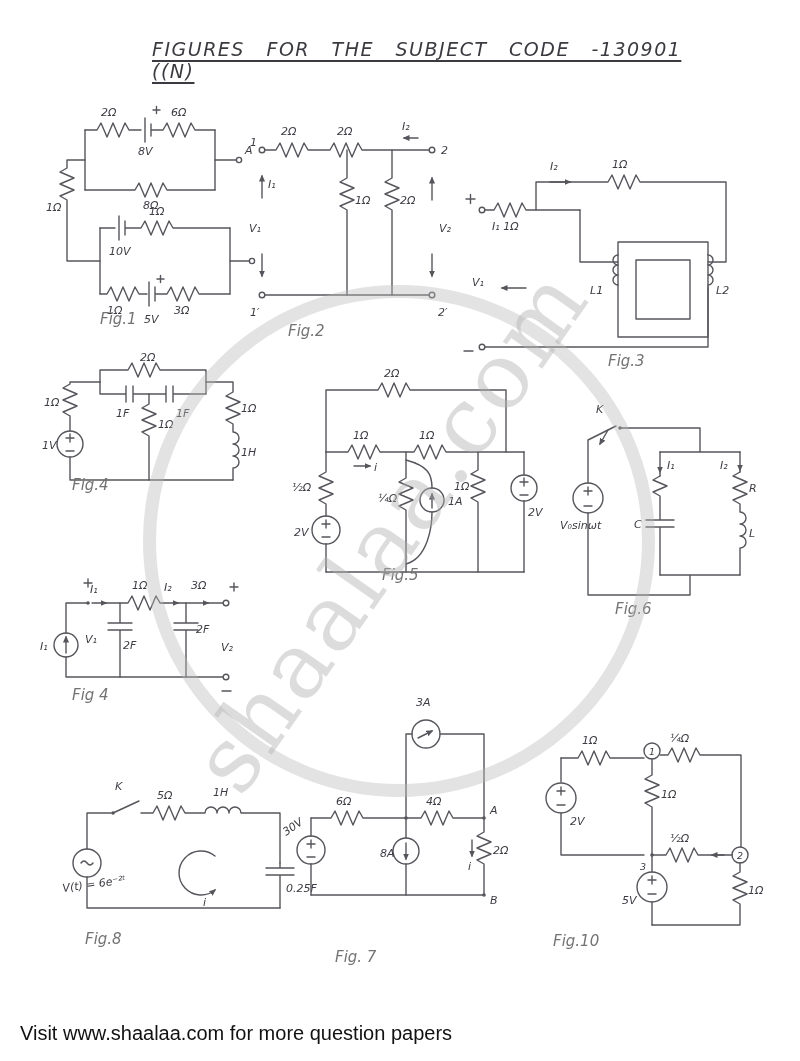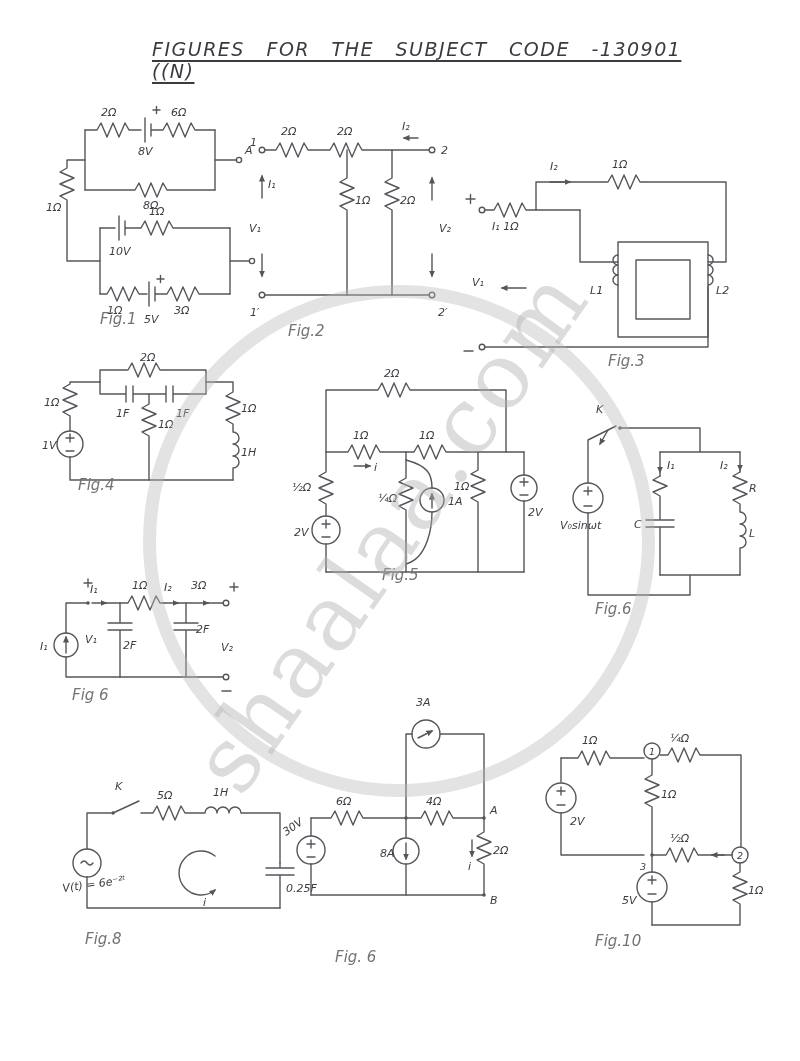--- a/index.html
+++ b/index.html
@@ -139,21 +139,21 @@
     </g>
     <text x="16" y="54">1Ω</text>
     <text x="112" y="9">2Ω</text>
     <text x="88" y="65">1F</text>
     <text x="148" y="65">1F</text>
     <text x="130" y="76">1Ω</text>
     <text x="14" y="97">1V</text>
     <text x="213" y="60">1Ω</text>
     <text x="213" y="104">1H</text>
   </svg>
-  <div class="caption" style="left:78px;top:476px">Fig.4</div>
+  <div class="caption" style="left:72px;top:476px">Fig.4</div>
 
   <svg class="fig" style="left:278px;top:360px" width="272" height="260" viewBox="0 0 272 260">
     <g>
       <path d="M48,92 V30 H100 l4,-7 6,14 6,-14 6,14 6,-14 4,7 H228 V92"></path>
       <path d="M48,92 H70 l4,-7 6,14 6,-14 6,14 6,-14 4,7 H136 l4,-7 6,14 6,-14 6,14 6,-14 4,7 H246"></path>
       <path d="M76,106 H92" marker-end="url(#ah)"></path>
       <path d="M48,92 V112 l-7,4 14,6 -14,6 14,6 -14,6 7,4 V156"></path>
       <circle cx="48" cy="170" r="14"></circle>
       <path d="M44,164 h8 M48,160 v8 M44,177 h8 M48,184 V212"></path>
       <path d="M128,92 V118 l-7,4 14,6 -14,6 14,6 -14,6 7,4 V212"></path>
@@ -194,21 +194,21 @@
       <path d="M110,185 H190 M140,185 V205 H38 V123"></path>
     </g>
     <text x="46" y="23">K</text>
     <text x="10" y="139">V₀sinωt</text>
     <text x="117" y="79">I₁</text>
     <text x="84" y="138">C</text>
     <text x="170" y="79">I₂</text>
     <text x="199" y="102">R</text>
     <text x="199" y="147">L</text>
   </svg>
-  <div class="caption" style="left:595px;top:600px">Fig.6</div>
+  <div class="caption" style="left:615px;top:600px">Fig.6</div>
 
   <svg class="fig" style="left:28px;top:565px" width="235" height="145" viewBox="0 0 235 145">
     <g>
       <circle cx="38" cy="80" r="12"></circle>
       <path d="M38,88 V72" marker-end="url(#ah)"></path>
       <path d="M38,68 V38 H60"></path>
         <circle class="dot" cx="60" cy="38" r="1.8"></circle>
       <path d="M56,18 h8 M60,14 v8"></path>
       <path d="M64,38 H78" marker-end="url(#ah)"></path>
       <path d="M78,38 H100 l4,-7 6,14 6,-14 6,14 6,-14 4,7 H136"></path>
@@ -226,21 +226,21 @@
     <text x="12" y="85">I₁</text>
     <text x="62" y="28">I₁</text>
     <text x="104" y="24">1Ω</text>
     <text x="136" y="26">I₂</text>
     <text x="163" y="24">3Ω</text>
     <text x="57" y="78">V₁</text>
     <text x="95" y="84">2F</text>
     <text x="168" y="68">2F</text>
     <text x="193" y="86">V₂</text>
   </svg>
-  <div class="caption" style="left:72px;top:686px">Fig 6</div>
+  <div class="caption" style="left:72px;top:686px">Fig 4</div>
 
   <svg class="fig" style="left:55px;top:768px" width="255" height="160" viewBox="0 0 255 160">
     <g>
       <circle cx="32" cy="95" r="14"></circle>
       <path d="M26,95 q3,-4 6,0 q3,4 6,0"></path>
       <path d="M32,81 V45 H56"></path>
         <circle class="dot" cx="58" cy="45" r="1.8"></circle>
       <path d="M58,45 L84,33 M86,45 H98 l4,-7 6,14 6,-14 6,14 6,-14 4,7 H150 a6,6 0 0 1 12,0 a6,6 0 0 1 12,0 a6,6 0 0 1 12,0 H225 V95"></path>
       <path d="M211,100 H239 M211,107 H239 M225,95 V100 M225,107 V140"></path>
       <path d="M160,88 A22,22 0 1 0 160,122" marker-end="url(#ah)"></path>
@@ -278,21 +278,21 @@
     <text x="130" y="16">3A</text>
     <text x="50" y="115">6Ω</text>
     <text x="140" y="115">4Ω</text>
     <text x="204" y="124">A</text>
     <text x="0" y="146" transform="rotate(-35 0 146)">30V</text>
     <text x="94" y="167">8A</text>
     <text x="207" y="164">2Ω</text>
     <text x="182" y="180">i</text>
     <text x="204" y="214">B</text>
   </svg>
-  <div class="caption" style="left:335px;top:948px">Fig. 6</div>
+  <div class="caption" style="left:335px;top:948px">Fig. 7</div>
 
   <svg class="fig" style="left:516px;top:720px" width="265" height="225" viewBox="0 0 265 225">
     <g>
       <path d="M45,38 H62 l4,-7 6,14 6,-14 6,14 6,-14 4,7 H128"></path>
       <circle cx="136" cy="31" r="8"></circle>
       <path d="M144,35 H152 l4,-7 6,14 6,-14 6,14 6,-14 4,7 H225 V127"></path>
       <path d="M45,38 V62"></path>
       <circle cx="45" cy="78" r="15"></circle>
       <path d="M41,71 h8 M45,67 v8 M41,85 h8 M45,93 V135 H128"></path>
       <path d="M136,39 V55 l-7,4 14,6 -14,6 14,6 -14,6 7,4 V135"></path>
@@ -309,22 +309,23 @@
     <text x="133" y="35" class="sm">1</text>
     <text x="154" y="22">¼Ω</text>
     <text x="54" y="105">2V</text>
     <text x="145" y="78">1Ω</text>
     <text x="154" y="122">½Ω</text>
     <text x="221" y="139" class="sm">2</text>
     <text x="124" y="150" class="sm">3</text>
     <text x="106" y="184">5V</text>
     <text x="232" y="174">1Ω</text>
   </svg>
-  <div class="caption" style="left:595px;top:932px">Fig.10</div>
+  <div class="caption" style="left:553px;top:932px">Fig.10</div>
 
   <svg class="fig" style="left:490px;top:278px" width="40" height="20" viewBox="0 0 40 20">
     <path d="M36,10 H12" marker-end="url(#ah)"></path>
   </svg>
 
   <div class="wm-circle"></div>
   <div class="wm-text">shaalaa.com</div>
 
+  <div class="footer">Visit www.shaalaa.com for more question papers</div>
 </div>
 
 </body></html>

